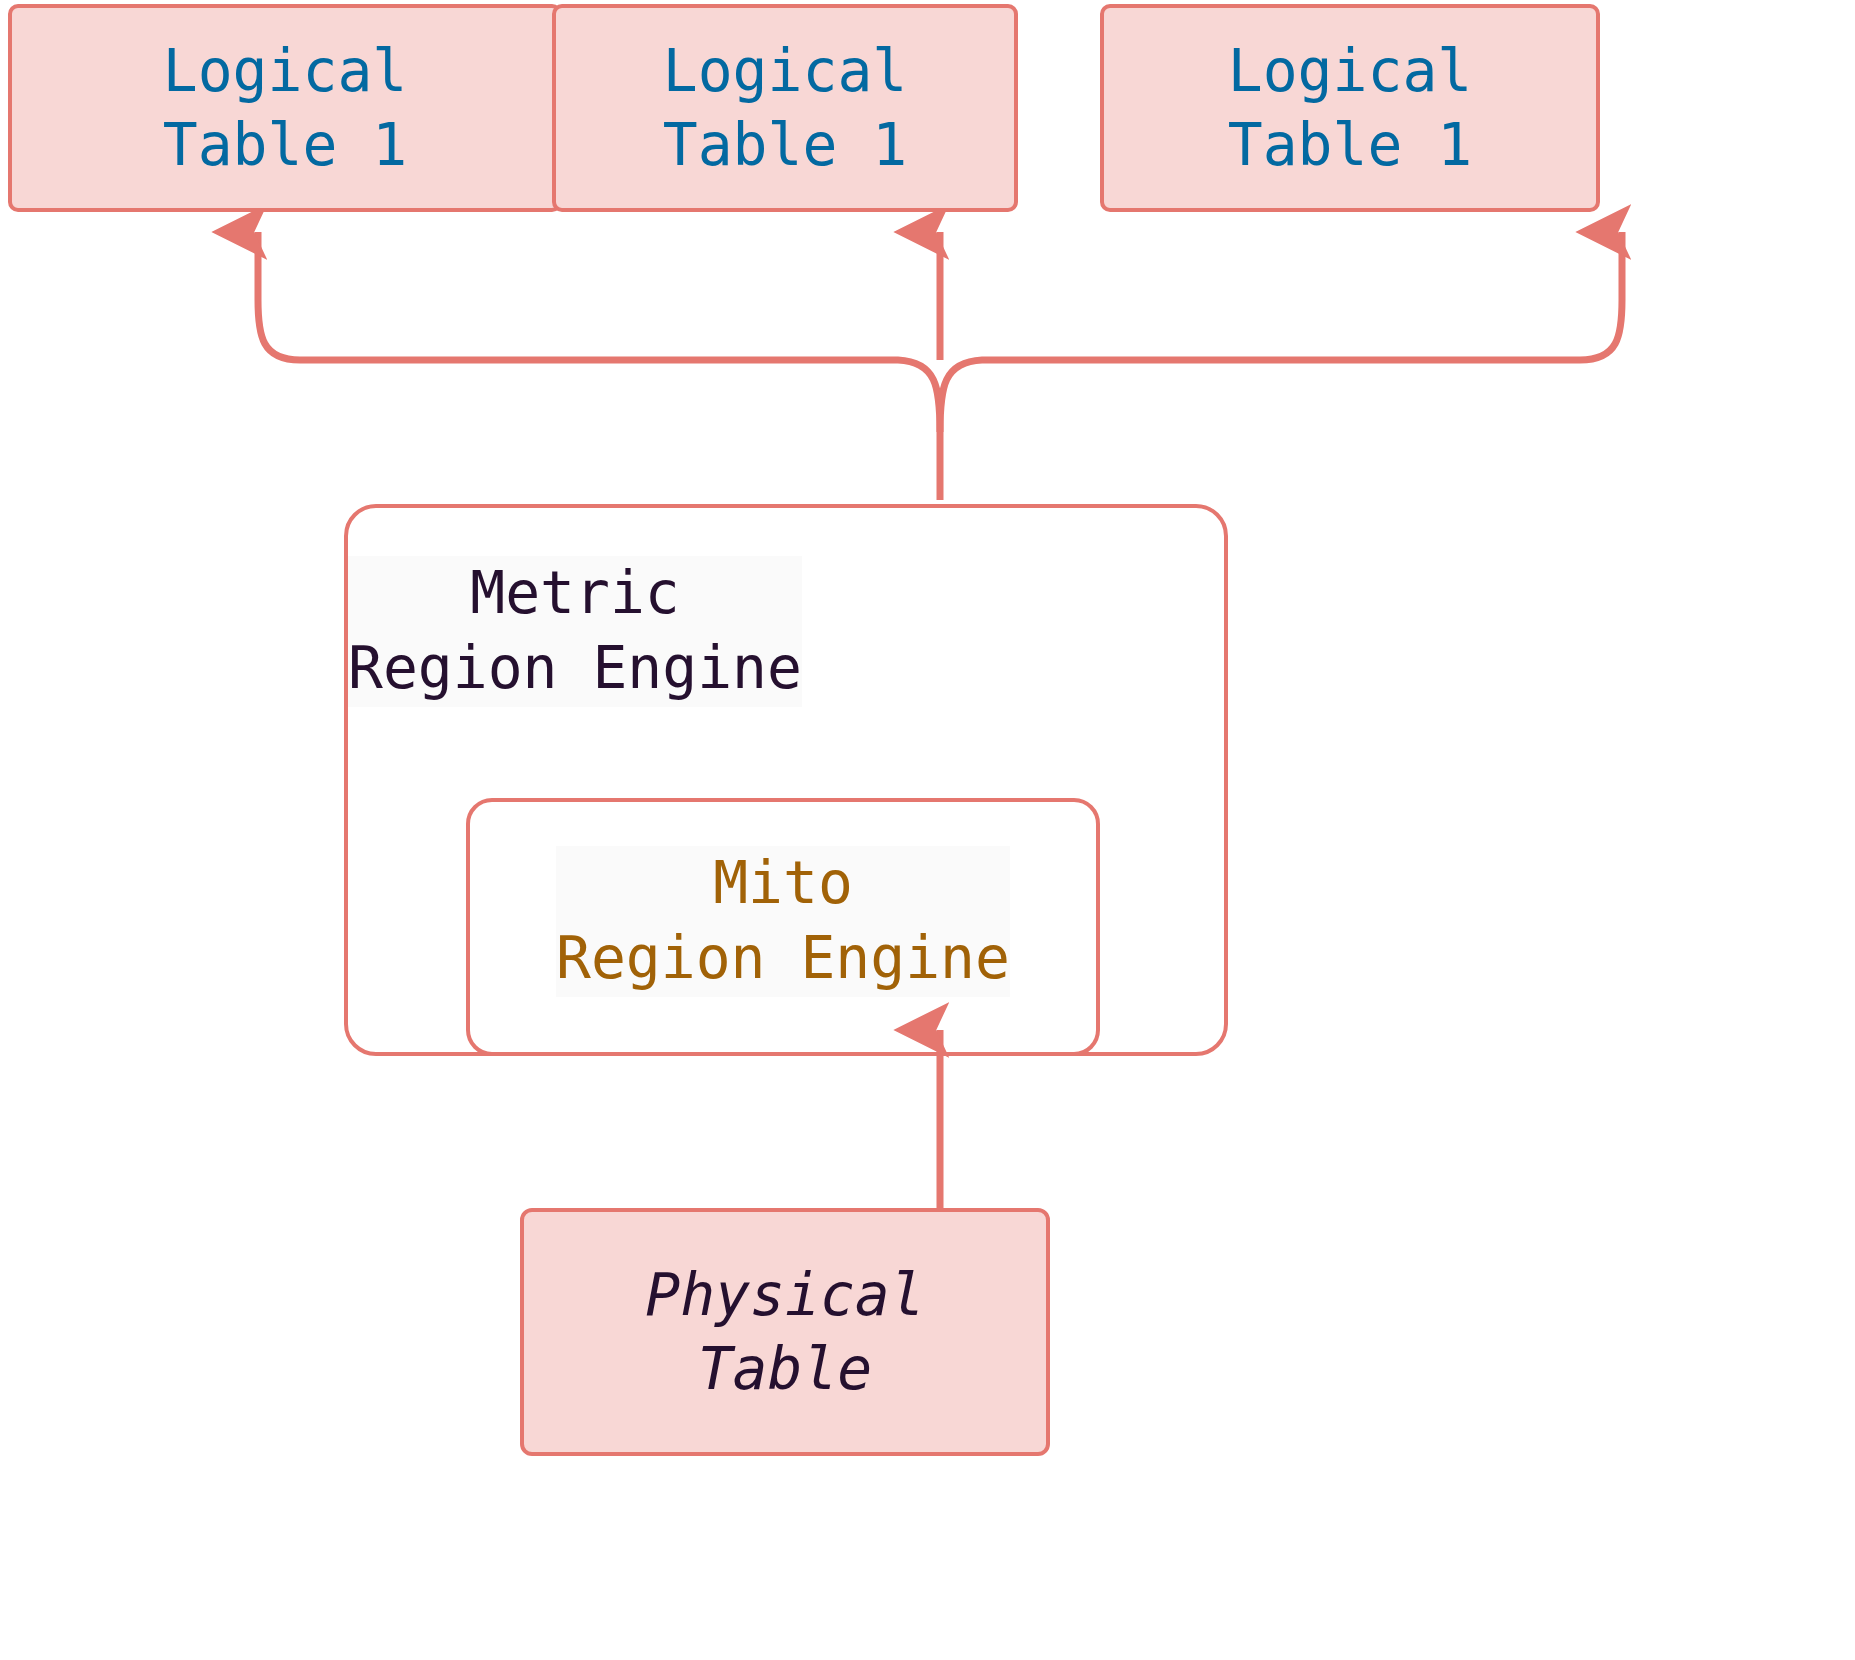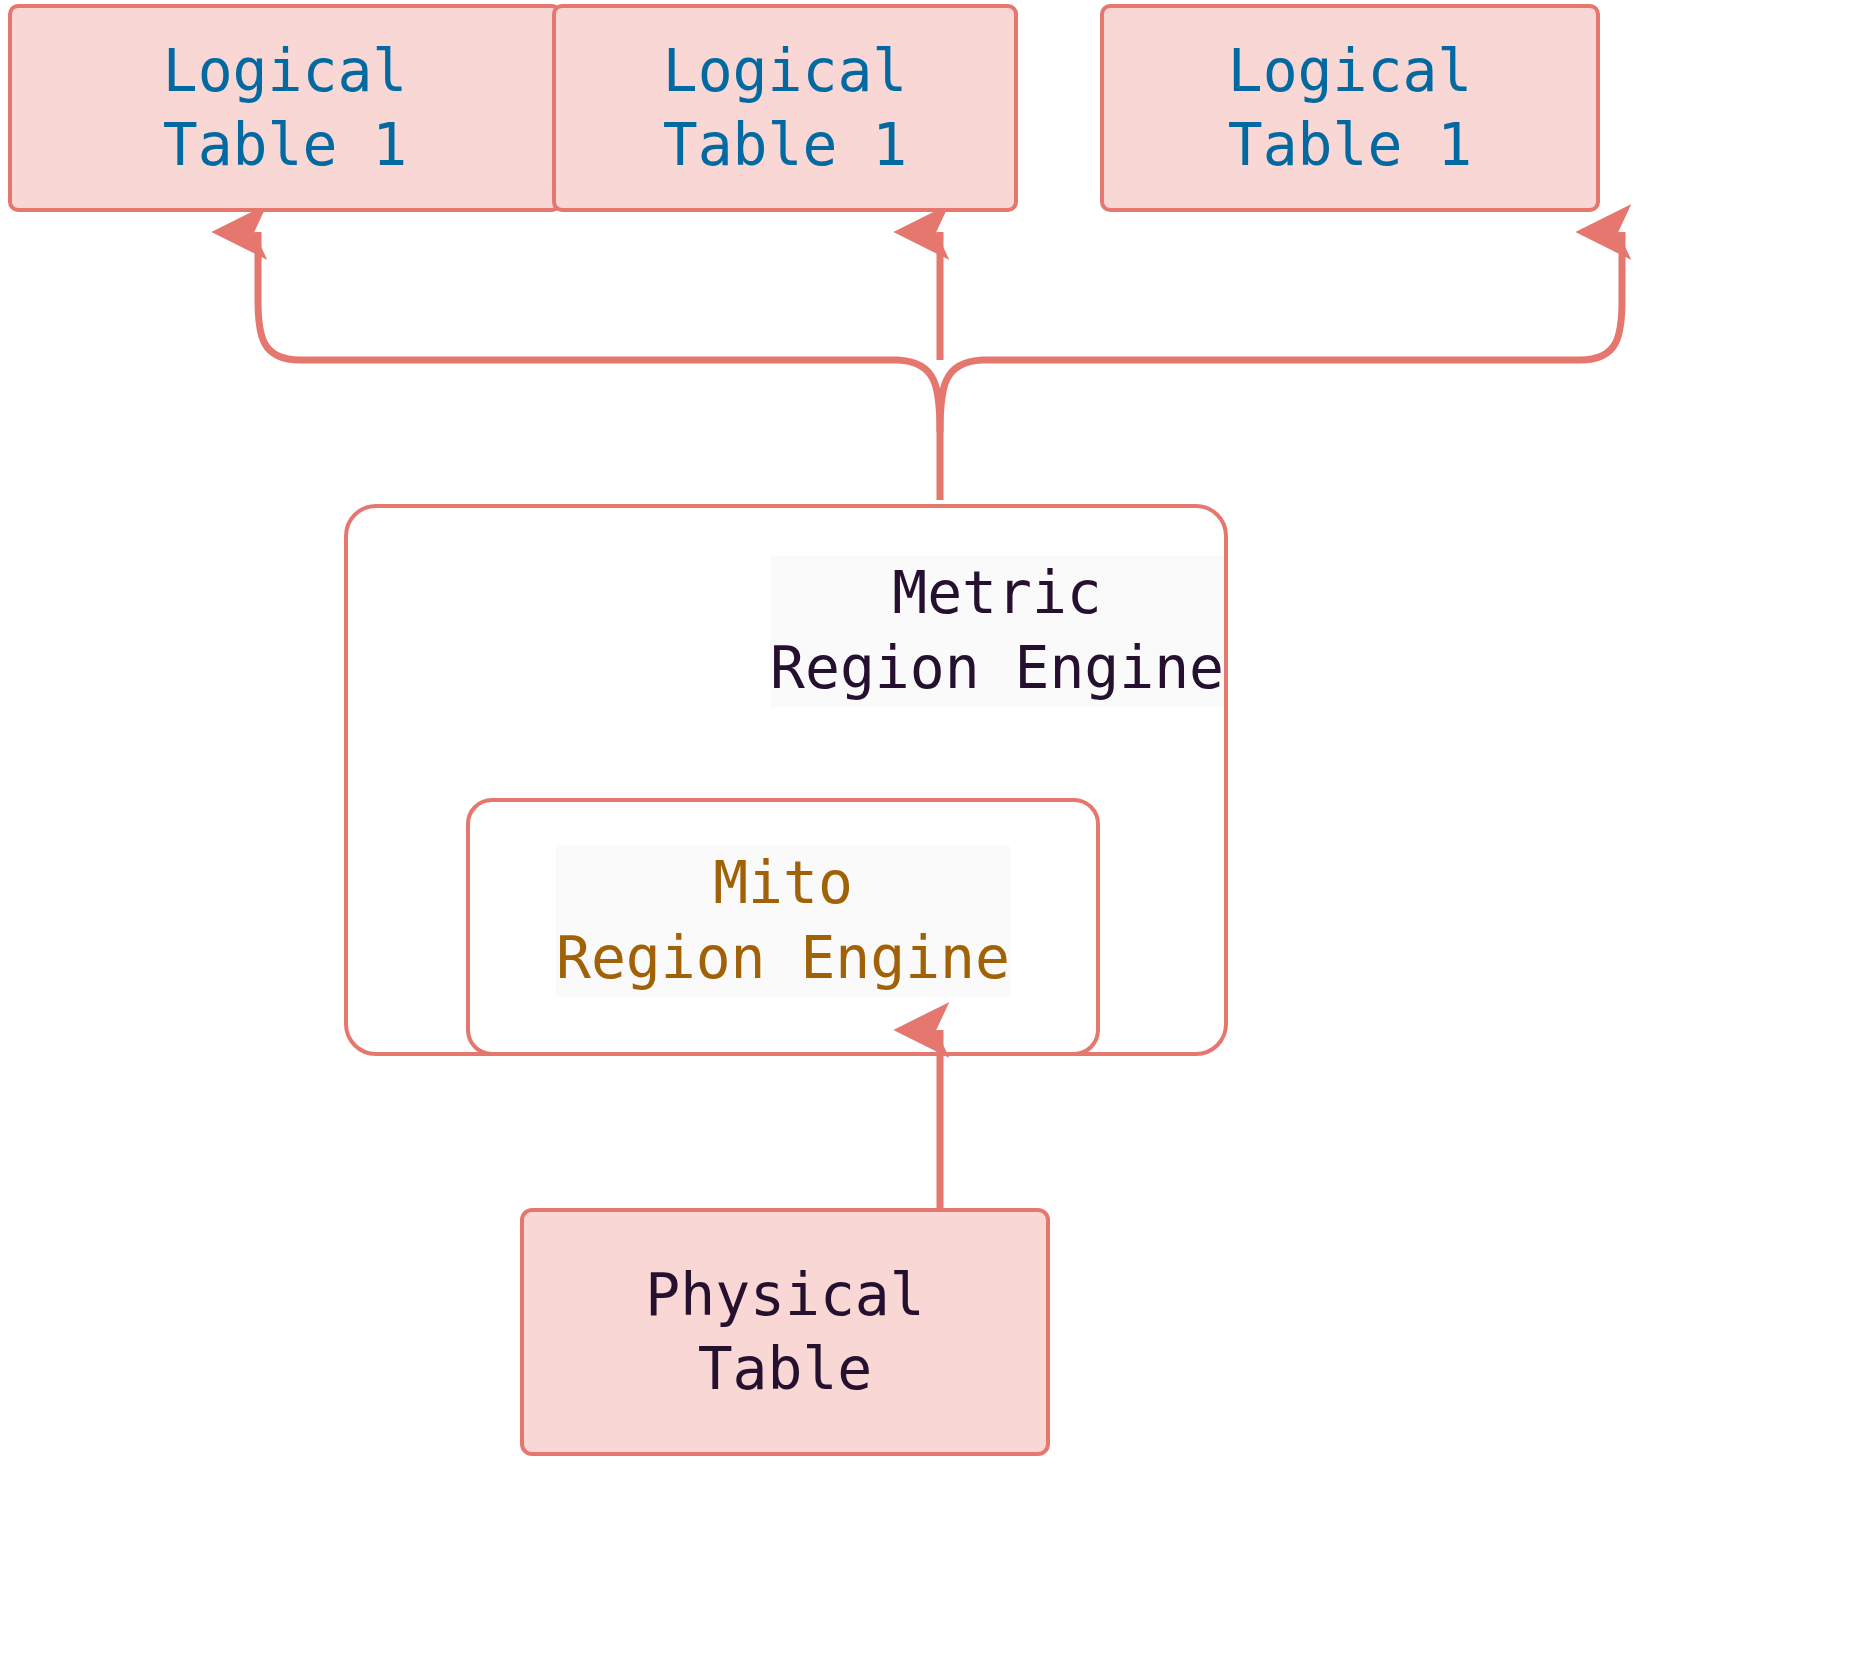--- a/index.html
+++ b/index.html
@@ -42,29 +42,30 @@
     border-radius: 10px;
     color: #0369a1;
     font-size: 58px;
   }
   .physical-node {
     background: #f8d7d5;
     border: 4px solid #e5776f;
     border-radius: 12px;
     color: #25102f;
     font-size: 58px;
+    font-style: italic;
   }
   .container-node {
     background: transparent;
     border: 4px solid #e5776f;
     border-radius: 32px;
     color: #25102f;
     font-size: 58px;
     align-items: flex-start;
-    justify-content: flex-end;
+    justify-content: flex-start;
   }
   .container-label {
     display: inline-block;
     background: #fafafa;
     color: #25102f;
     white-space: pre;
     text-align: center;
     line-height: 1.30;
   }
   .inner-node {

